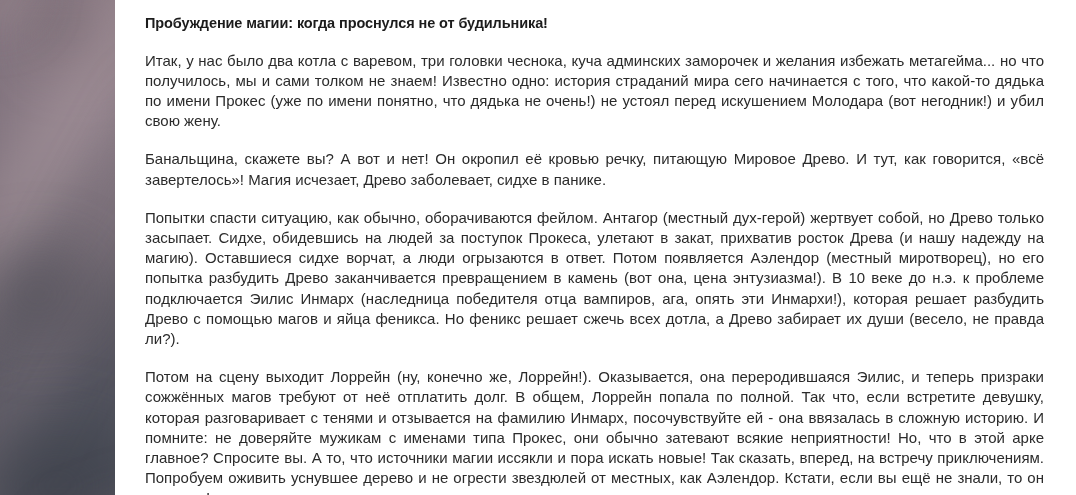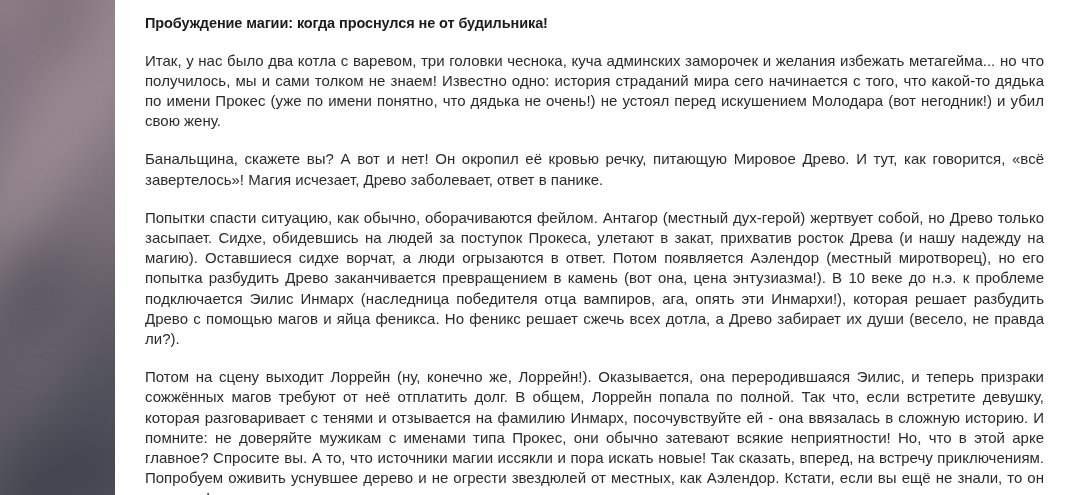--- a/index.html
+++ b/index.html
@@ -140,20 +140,20 @@
     <div class="cover-layer cover-blob-c"></div>
     <div class="cover-layer cover-glow"></div>
     <div class="cover-layer cover-bottom-wedge"></div>
   </div>
 
   <div class="article">
     <h1 class="article-title">Пробуждение магии: когда проснулся не от будильника!</h1>
 
     <p class="para">Итак, у нас было два котла с варевом, три головки чеснока, куча админских заморочек и желания избежать метагейма... но что получилось, мы и сами толком не знаем! Известно одно: история страданий мира сего начинается с того, что какой-то дядька по имени Прокес (уже по имени понятно, что дядька не очень!) не устоял перед искушением Молодара (вот негодник!) и убил свою жену.</p>
 
-    <p class="para">Банальщина, скажете вы? А вот и нет! Он окропил её кровью речку, питающую Мировое Древо. И тут, как говорится, «всё завертелось»! Магия исчезает, Древо заболевает, ответ в панике.</p>
+    <p class="para">Банальщина, скажете вы? А вот и нет! Он окропил её кровью речку, питающую Мировое Древо. И тут, как говорится, «всё завертелось»! Магия исчезает, Древо заболевает, сидхе в панике.</p>
 
     <p class="para">Попытки спасти ситуацию, как обычно, оборачиваются фейлом. Антагор (местный дух-герой) жертвует собой, но Древо только засыпает. Сидхе, обидевшись на людей за поступок Прокеса, улетают в закат, прихватив росток Древа (и нашу надежду на магию). Оставшиеся сидхе ворчат, а люди огрызаются в ответ. Потом появляется Аэлендор (местный миротворец), но его попытка разбудить Древо заканчивается превращением в камень (вот она, цена энтузиазма!). В 10 веке до н.э. к проблеме подключается Эилис Инмарх (наследница победителя отца вампиров, ага, опять эти Инмархи!), которая решает разбудить Древо с помощью магов и яйца феникса. Но феникс решает сжечь всех дотла, а Древо забирает их души (весело, не правда ли?).</p>
 
     <p class="para">Потом на сцену выходит Лоррейн (ну, конечно же, Лоррейн!). Оказывается, она переродившаяся Эилис, и теперь призраки сожжённых магов требуют от неё отплатить долг. В общем, Лоррейн попала по полной. Так что, если встретите девушку, которая разговаривает с тенями и отзывается на фамилию Инмарх, посочувствуйте ей - она ввязалась в сложную историю. И помните: не доверяйте мужикам с именами типа Прокес, они обычно затевают всякие неприятности! Но, что в этой арке главное? Спросите вы. А то, что источники магии иссякли и пора искать новые! Так сказать, вперед, на встречу приключениям. Попробуем оживить уснувшее дерево и не огрести звездюлей от местных, как Аэлендор. Кстати, если вы ещё не знали, то он на акции!</p>
   </div>
 
 </div>
 
 </body></html>

